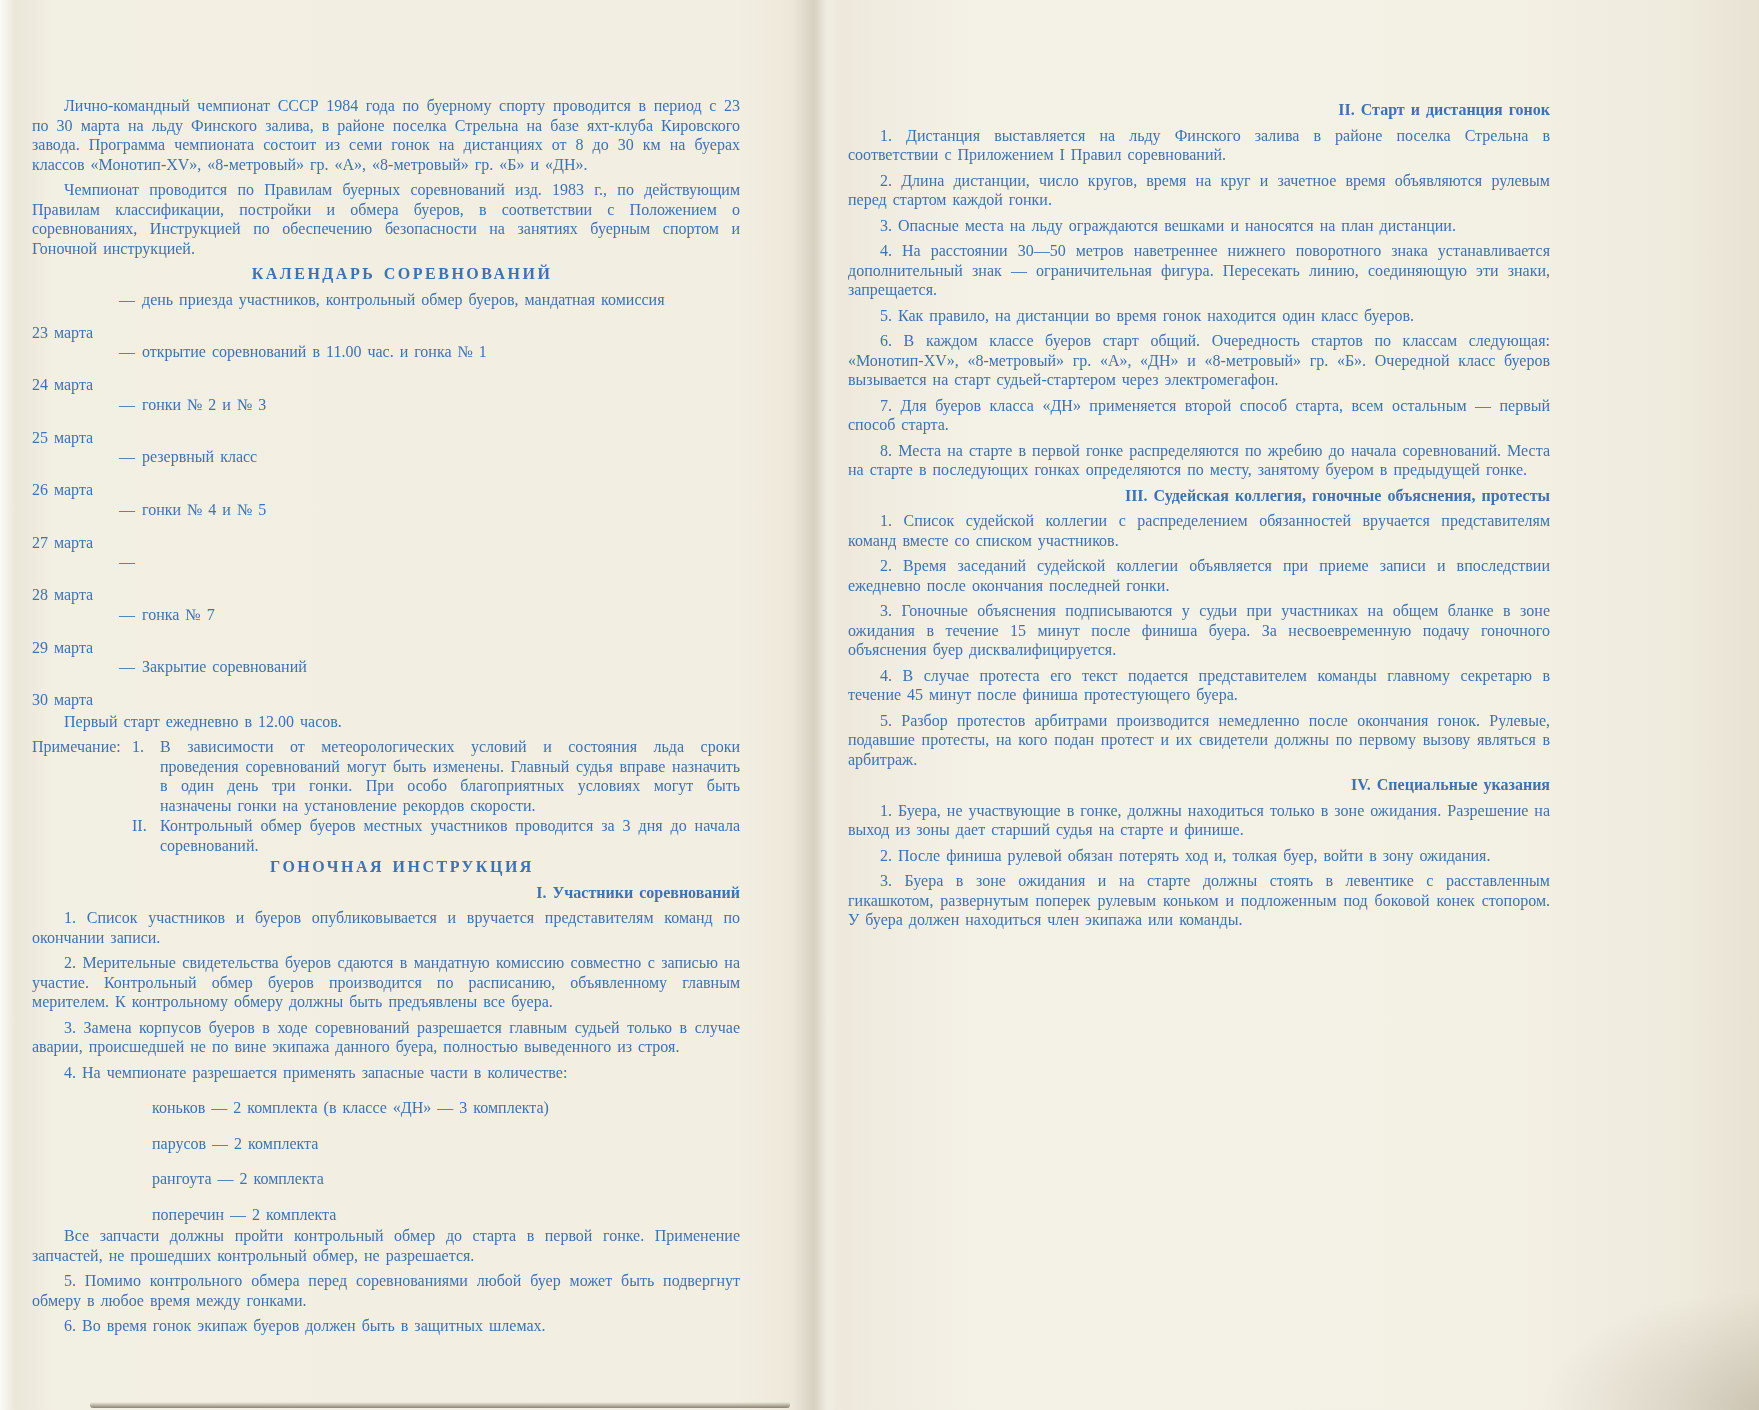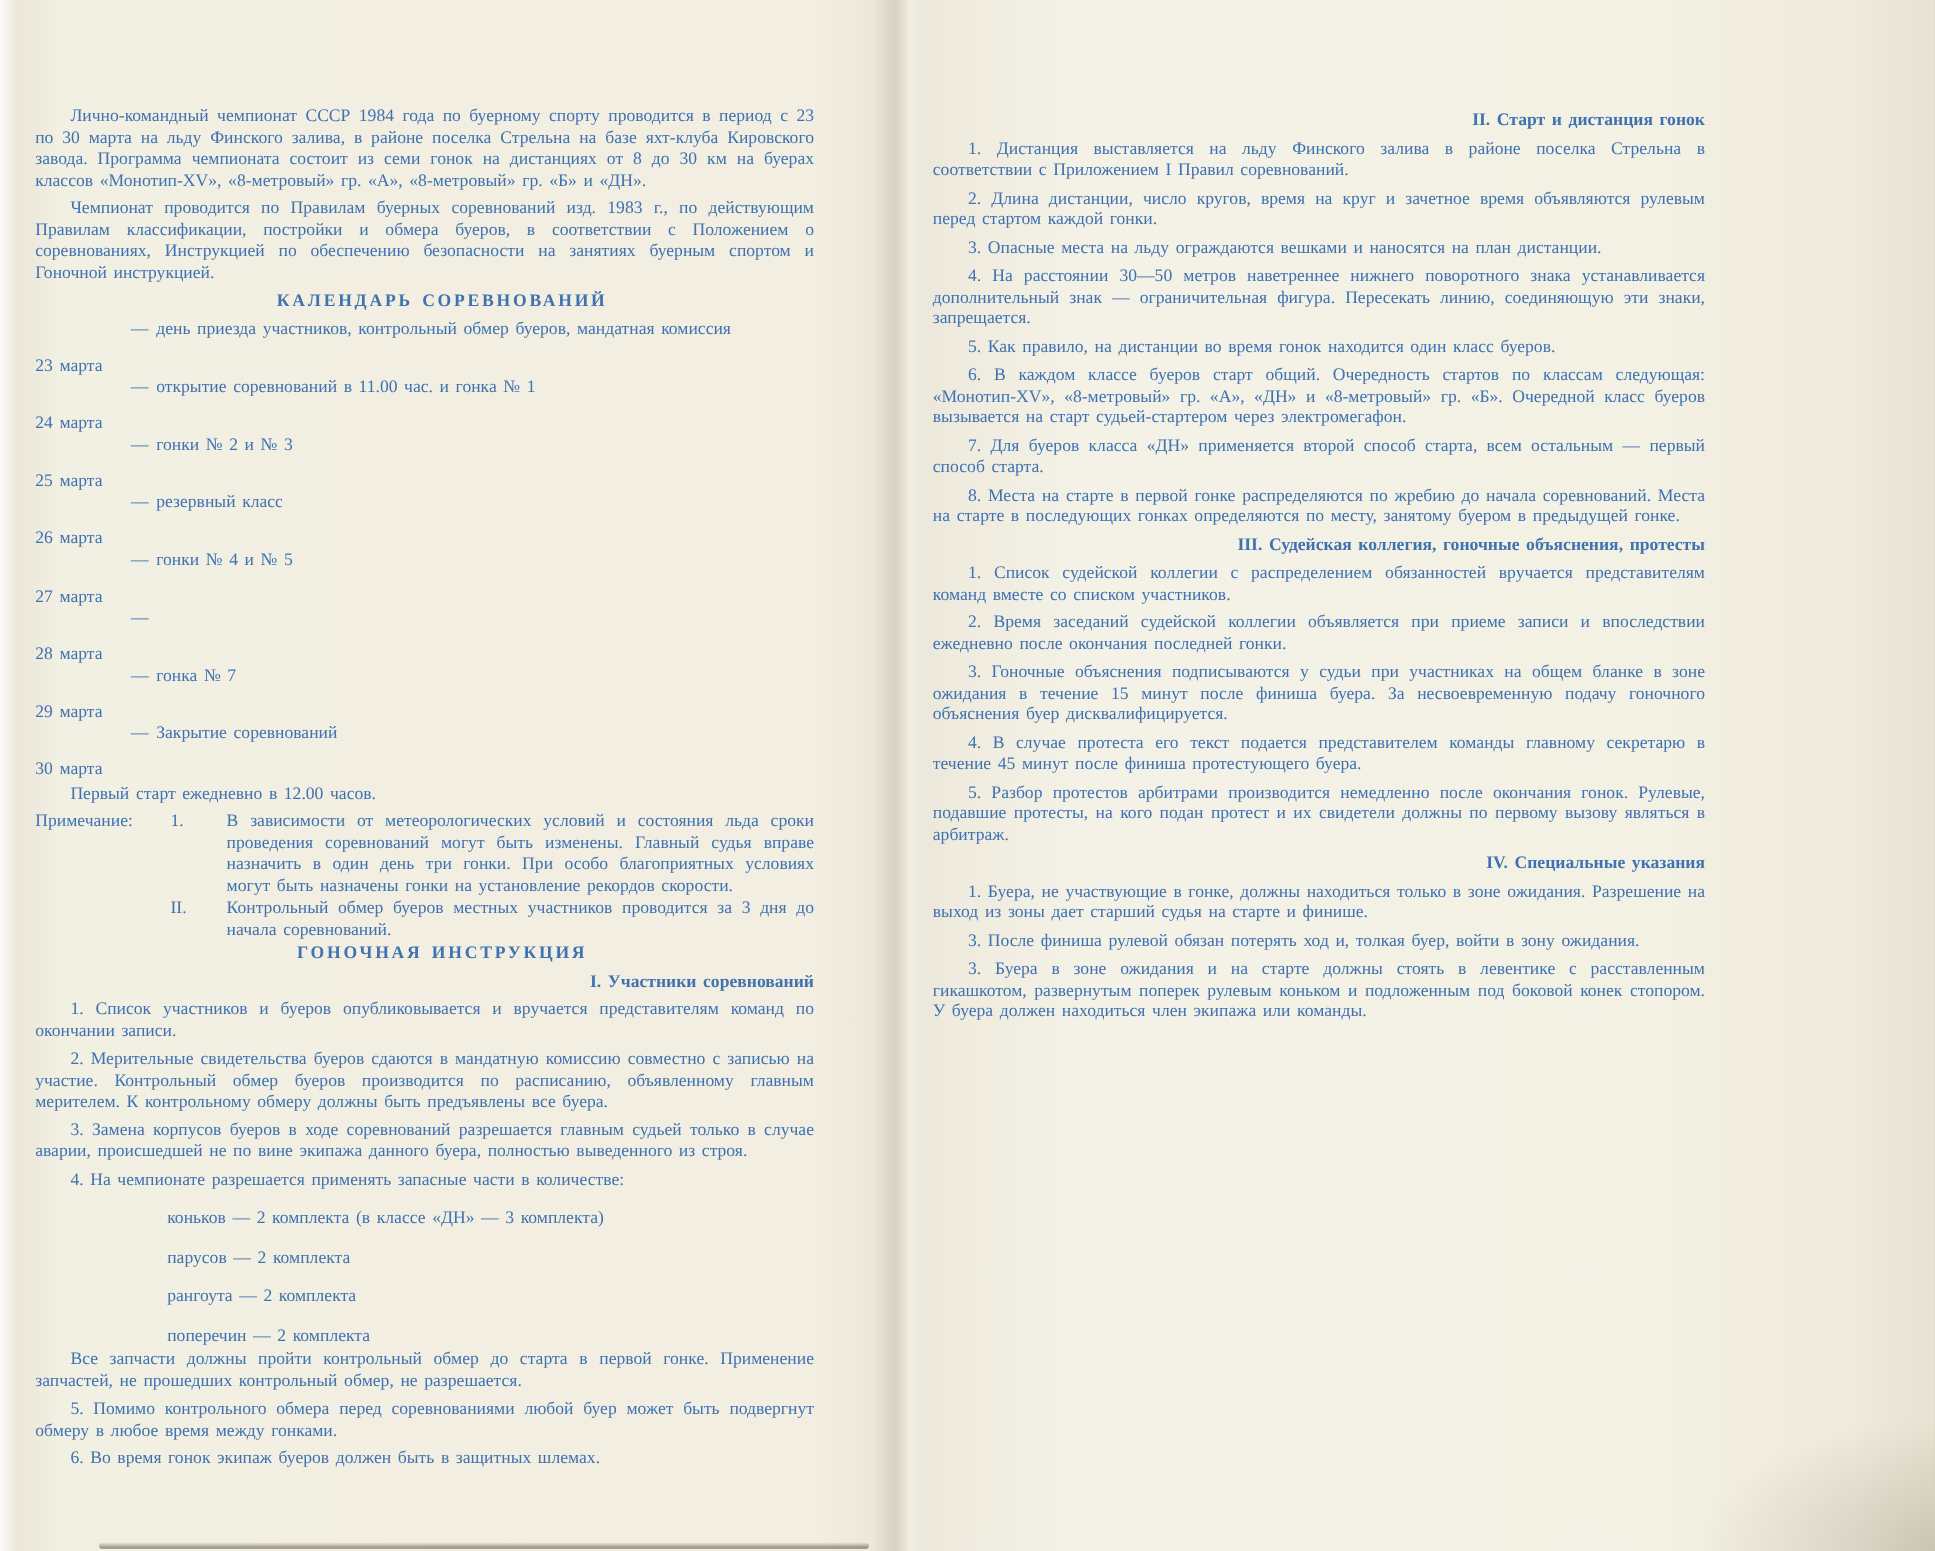--- a/index.html
+++ b/index.html
@@ -56,21 +56,21 @@
     margin: 12px 0 10px; text-indent: 0;
   }
   .h-first { margin-top: 0; }
   .sched { margin: 0 0 2px; }
   .sched-row { display: flex; margin: 0; text-align: left; }
   .sched-date { flex: 0 0 80px; margin-top: 33px; }
   .sched-dash { flex: 0 0 30px; text-align: center; }
   .sched-event { flex: 1; }
   .plain { text-indent: 0; }
   .note-block { margin: 4px 0 2px; }
-  .note-row { display: flex; gap: 23px; }
+  .note-row { display: flex; }
   .note-label { flex: 0 0 100px; }
   .note-num { flex: 0 0 28px; text-align: left; }
   .note-text { flex: 1; text-align: justify; }
   .note-gap { margin-top: 1px; }
   .spares { margin: 0 0 2px 120px; }
   .spares div { text-align: left; margin-top: 16px; }
   .no-indent { text-indent: 0; }
 </style>
 </head>
 <body>
@@ -177,16 +177,16 @@
 
     <p class="h-sub">III. Судейская коллегия, гоночные объяснения, протесты</p>
     <p>1. Список судейской коллегии с распределением обязанностей вручается представителям команд вместе со списком участников.</p>
     <p>2. Время заседаний судейской коллегии объявляется при приеме записи и впоследствии ежедневно после окончания последней гонки.</p>
     <p>3. Гоночные объяснения подписываются у судьи при участниках на общем бланке в зоне ожидания в течение 15 минут после финиша буера. За несвоевременную подачу гоночного объяснения буер дисквалифицируется.</p>
     <p>4. В случае протеста его текст подается представителем команды главному секретарю в течение 45 минут после финиша протестующего буера.</p>
     <p>5. Разбор протестов арбитрами производится немедленно после окончания гонок. Рулевые, подавшие протесты, на кого подан протест и их свидетели должны по первому вызову являться в арбитраж.</p>
 
     <p class="h-sub">IV. Специальные указания</p>
     <p>1. Буера, не участвующие в гонке, должны находиться только в зоне ожидания. Разрешение на выход из зоны дает старший судья на старте и финише.</p>
-    <p>3. После финиша рулевой обязан потерять ход и, толкая буер, войти в зону ожидания.</p>
+    <p>2. После финиша рулевой обязан потерять ход и, толкая буер, войти в зону ожидания.</p>
     <p>3. Буера в зоне ожидания и на старте должны стоять в левентике с расставленным гикашкотом, развернутым поперек рулевым коньком и подложенным под боковой конек стопором. У буера должен находиться член экипажа или команды.</p>
   </div>
 </div>
 
 </body></html>

